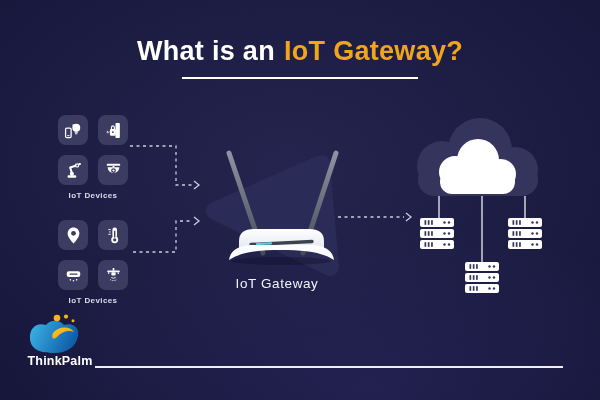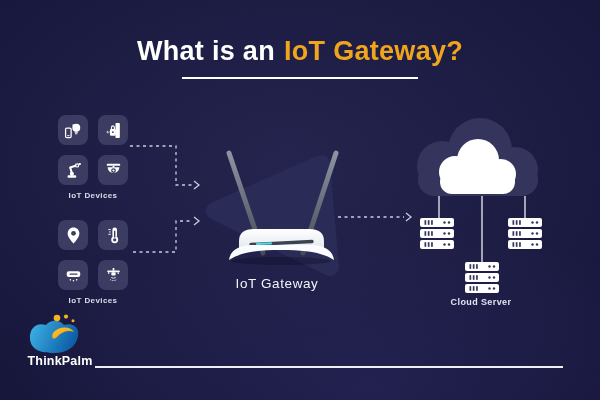--- a/index.html
+++ b/index.html
@@ -259,21 +259,20 @@
       <g transform="translate(57,176)">
         <rect width="34" height="9" rx="2" fill="#fff"></rect>
           <rect x="4.5" y="2.2" width="1.7" height="4.6" fill="#34345C"></rect>
           <rect x="7.8" y="2.2" width="1.7" height="4.6" fill="#34345C"></rect>
           <rect x="11.1" y="2.2" width="1.7" height="4.6" fill="#34345C"></rect>
           <circle cx="24.5" cy="4.5" r="1.2" fill="#34345C"></circle>
           <circle cx="29" cy="4.5" r="1.2" fill="#34345C"></circle>
       </g>
     </g>
   </svg>
-  <div class="cloud-label">Cloud Server</div>
 
   <svg class="abs" style="left:27px;top:313px;" width="58" height="46" viewBox="0 0 58 46">
     <defs>
       <linearGradient id="lgB" x1="0" y1="0" x2="1" y2="0.3">
         <stop offset="0" stop-color="#3FB6E8"></stop>
           <stop offset="1" stop-color="#0E5FA8"></stop>
       </linearGradient>
       <linearGradient id="lgY" x1="0" y1="0" x2="1" y2="1">
         <stop offset="0" stop-color="#FFC62B"></stop>
           <stop offset="1" stop-color="#EF9A10"></stop>

